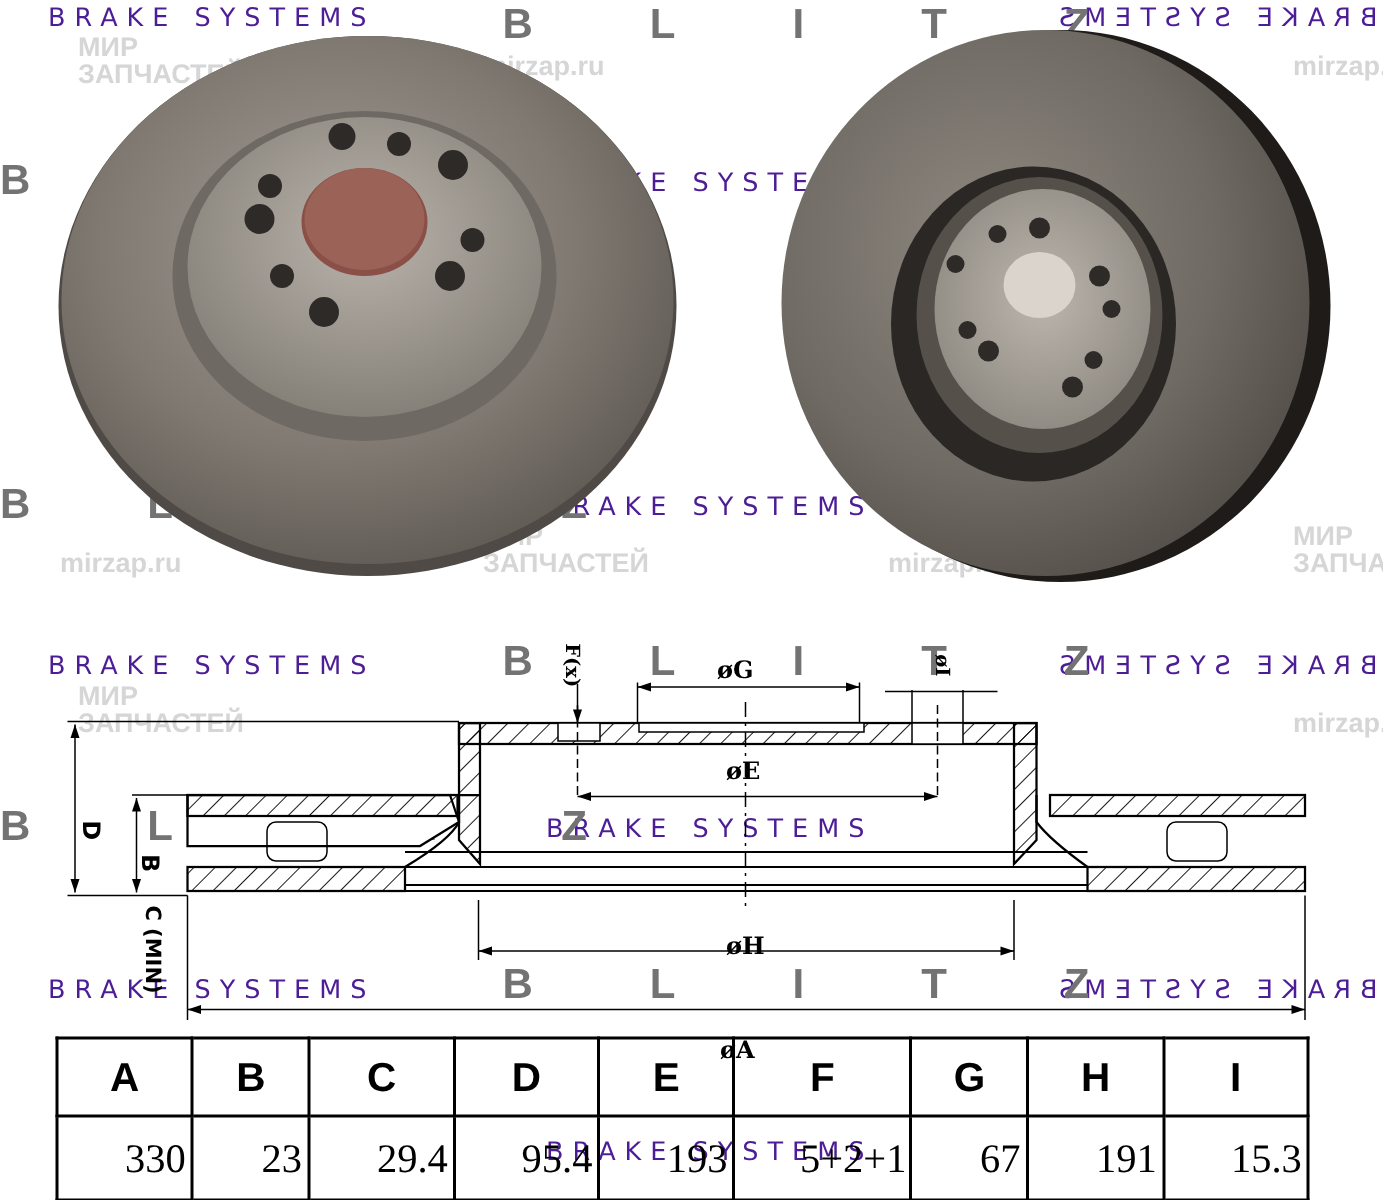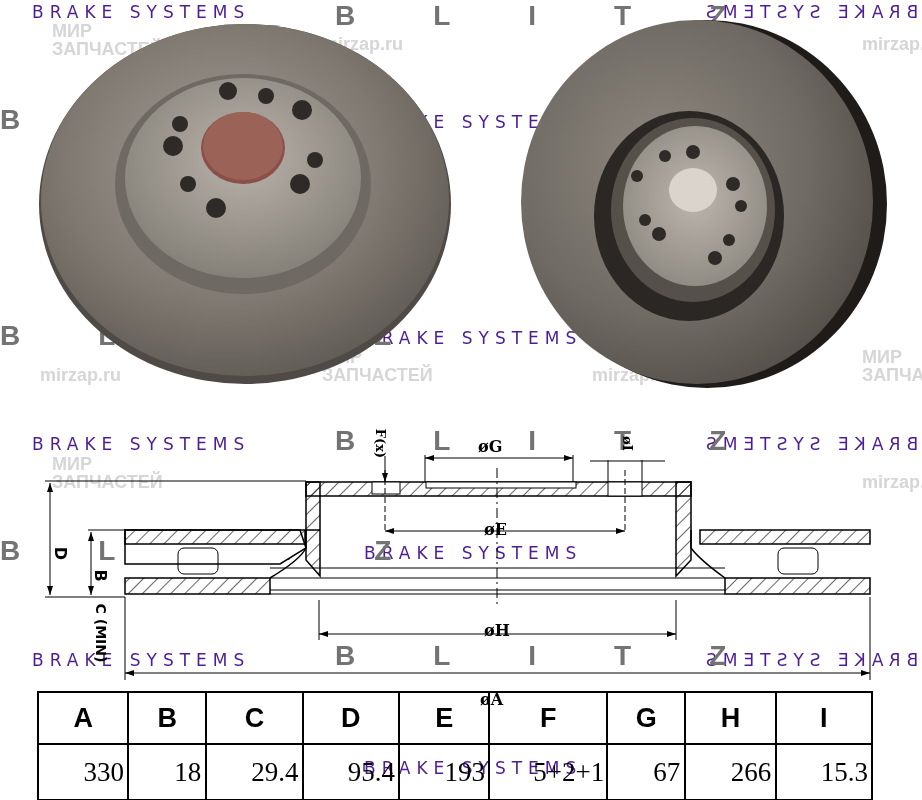--- a/index.html
+++ b/index.html
@@ -180,21 +180,21 @@
   <polygon points="125,673 134,670 134,676" fill="#000"></polygon>
   <polygon points="870,673 861,670 861,676" fill="#000"></polygon>
   <line x1="608" y1="460" x2="608" y2="482" stroke="#000"></line>
   <line x1="642" y1="460" x2="642" y2="482" stroke="#000"></line>
   <line x1="590" y1="461" x2="665" y2="461" stroke="#000"></line>
   <line x1="385" y1="456" x2="385" y2="482" stroke="#000"></line>
   <polygon points="385,482 382,473 388,473" fill="#000"></polygon>
 </svg>
 
 <div class="lbl" style="left:478px;top:437px;">øG</div>
-<div class="lbl" style="left:484px;top:520px;">øE</div>
+<div class="lbl" style="left:484px;top:504px;">øE</div>
 <div class="lbl" style="left:484px;top:621px;">øH</div>
 <div class="lbl" style="left:480px;top:662px;margin-top:28px;">øA</div>
 <div class="lbl" style="left:620px;top:436px;transform:rotate(90deg);font-size:13px;">øI</div>
 <div class="lbl" style="left:366px;top:436px;transform:rotate(90deg);font-size:13px;">F(x)</div>
 <div class="lbl" style="left:54px;top:544px;transform:rotate(90deg);font-family:'DejaVu Sans',sans-serif;">D</div>
 <div class="lbl" style="left:94px;top:566px;transform:rotate(90deg);font-family:'DejaVu Sans',sans-serif;">B</div>
 <div class="lbl" style="left:72px;top:625px;transform:rotate(90deg);font-size:14px;font-family:'DejaVu Sans',sans-serif;">C (MIN)</div>
 
 <table id="spec-table">
   <tbody>
@@ -204,23 +204,23 @@
     <td>C</td>
     <td>D</td>
     <td>E</td>
     <td>F</td>
     <td>G</td>
     <td>H</td>
     <td>I</td>
   </tr>
   <tr class="val">
     <td>330</td>
-    <td>18</td>
+    <td>23</td>
     <td>29.4</td>
     <td>95.4</td>
     <td>193</td>
     <td>5+2+1</td>
     <td>67</td>
-    <td>266</td>
+    <td>191</td>
     <td>15.3</td>
   </tr>
 </tbody>
   </table>
 
 </body></html>

